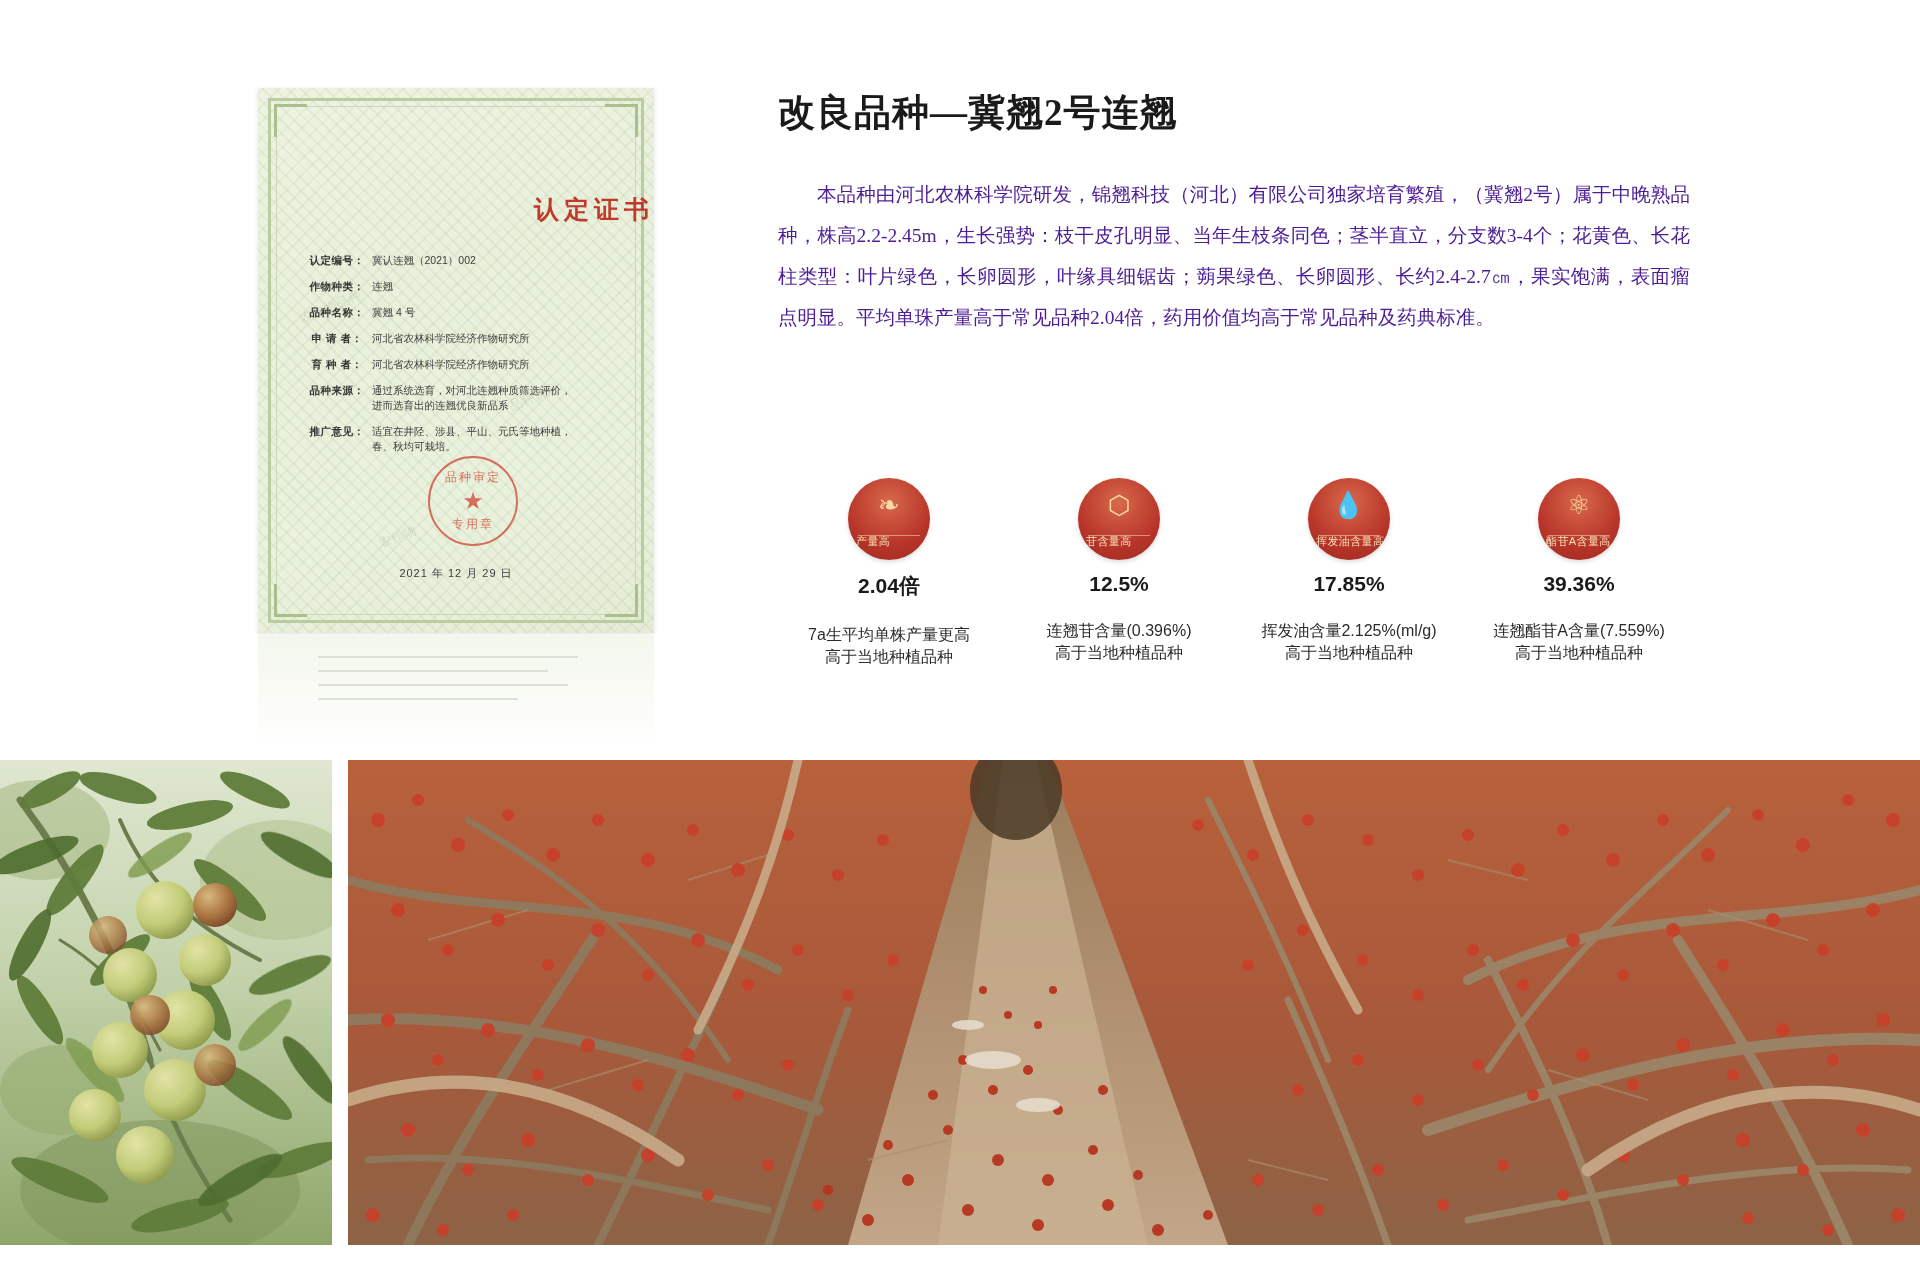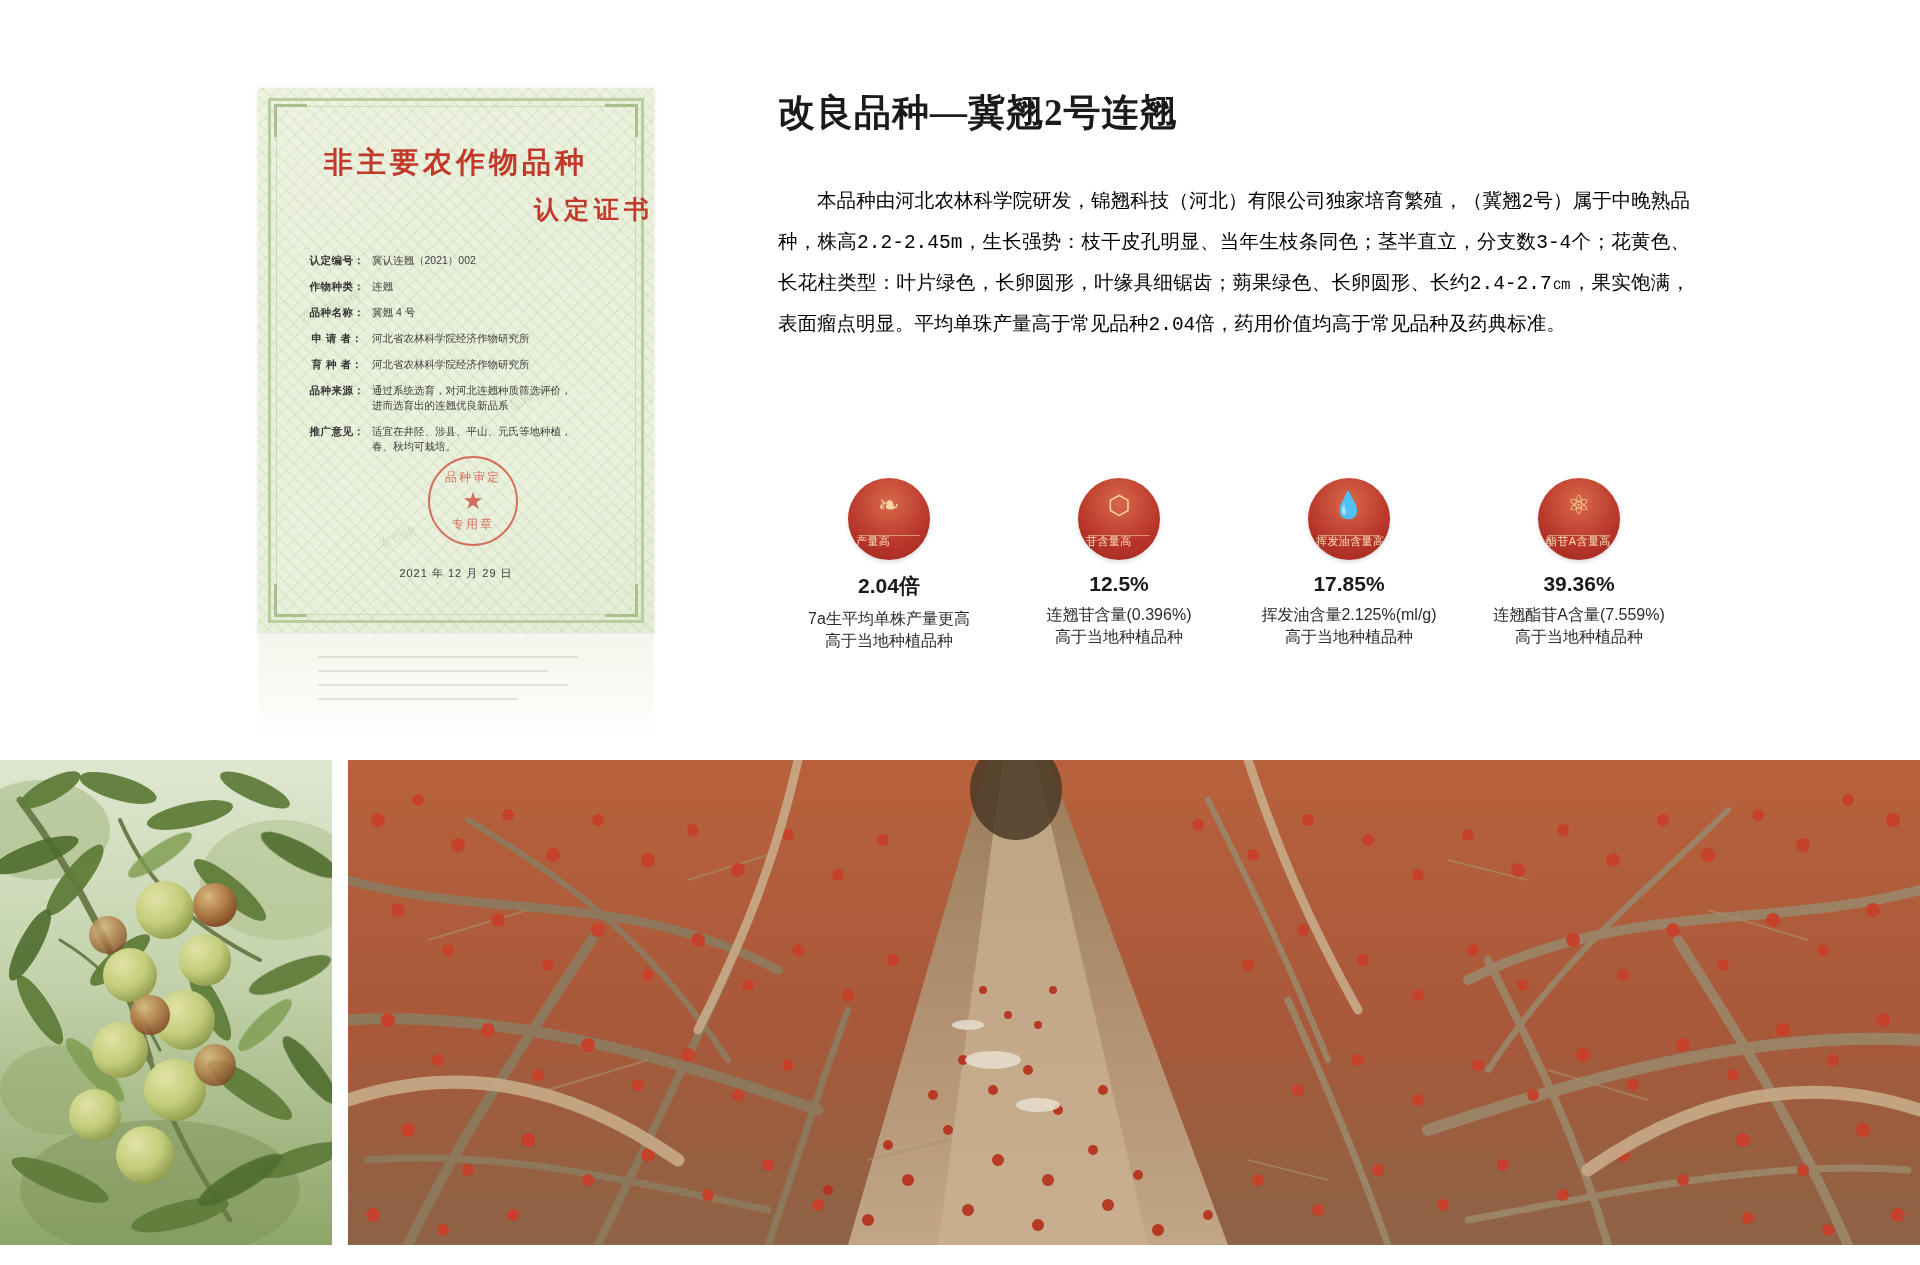--- a/index.html
+++ b/index.html
@@ -190,26 +190,26 @@
     top: 88px;
     font-family: "Liberation Serif", "DejaVu Serif", serif;
     font-size: 37px;
     font-weight: bold;
     color: #1a1a1a;
     letter-spacing: 1px;
   }
   .body-text {
     position: absolute;
     left: 778px;
-    top: 182px;
+    top: 174px;
     width: 912px;
-    font-family: Liberation Mono, monospace;
+    font-family: Liberation Serif, serif;
     font-size: 19.5px;
     line-height: 41px;
-    color: #000000;
+    color: #4c1d95;
     text-indent: 39px;
     text-align: justify;
   }
 
   
   .stats {
     position: absolute;
     left: 778px;
     top: 478px;
     width: 912px;
@@ -253,21 +253,21 @@
     position: absolute;
     left: 10px; right: 10px;
     bottom: 24px;
     height: 1px;
     background: rgba(247,224,181,0.55);
   }
   .stat-value {
     font-size: 21px;
     font-weight: bold;
     color: #1a1a1a;
-    margin-bottom: 8px;
+    margin-bottom: 24px;
     font-family: "Liberation Sans", sans-serif;
   }
   .stat-line {
     font-size: 16px;
     line-height: 22px;
     color: #2b2b2b;
     white-space: nowrap;
   }
 
   
@@ -311,21 +311,20 @@
       <div class="cert-border-inner"></div>
       <div class="cert-corner tl"></div>
       <div class="cert-corner tr"></div>
       <div class="cert-corner bl"></div>
       <div class="cert-corner br"></div>
 
       <div class="cert-watermark" style="left:40px; top:210px; transform:rotate(-22deg);">农作物品种</div>
       <div class="cert-watermark" style="left:250px; top:300px; transform:rotate(-22deg);">品种认定</div>
       <div class="cert-watermark" style="left:120px; top:440px; transform:rotate(-22deg);">农作物</div>
 
-      <div class="cert-title1">非主要农作物品种</div>
       <div class="cert-title2">认定证书</div>
 
       <div class="cert-fields">
         <div class="cert-row">
           <div class="cert-label">认定编号：</div>
           <div class="cert-value">冀认连翘（2021）002</div>
         </div>
         <div class="cert-row">
           <div class="cert-label">作物种类：</div>
           <div class="cert-value">连翘</div>

